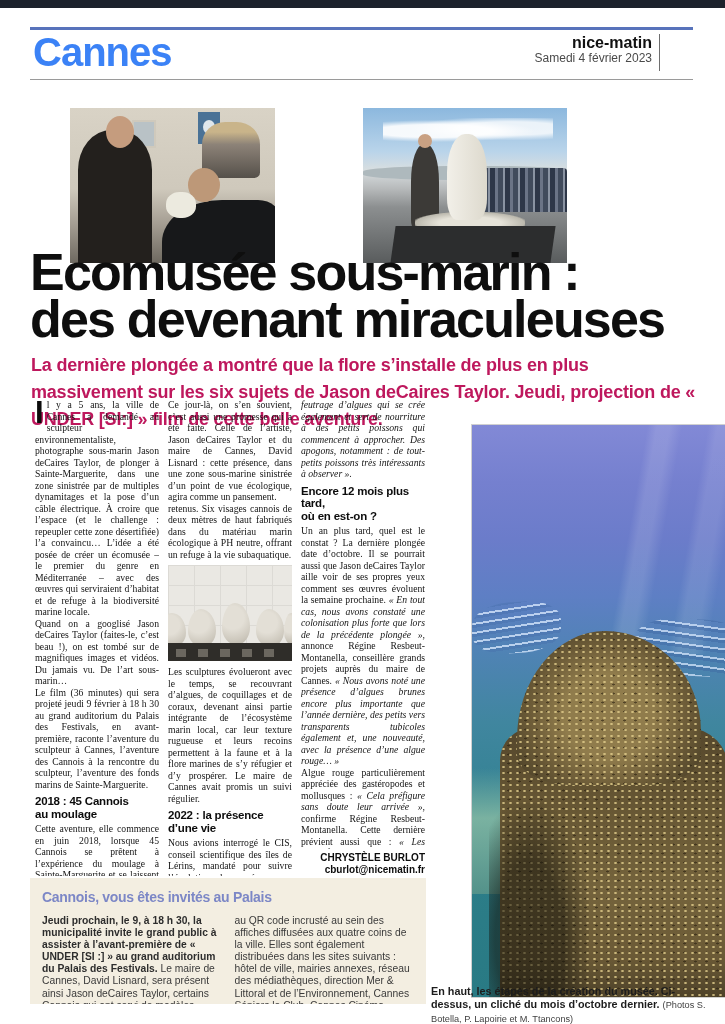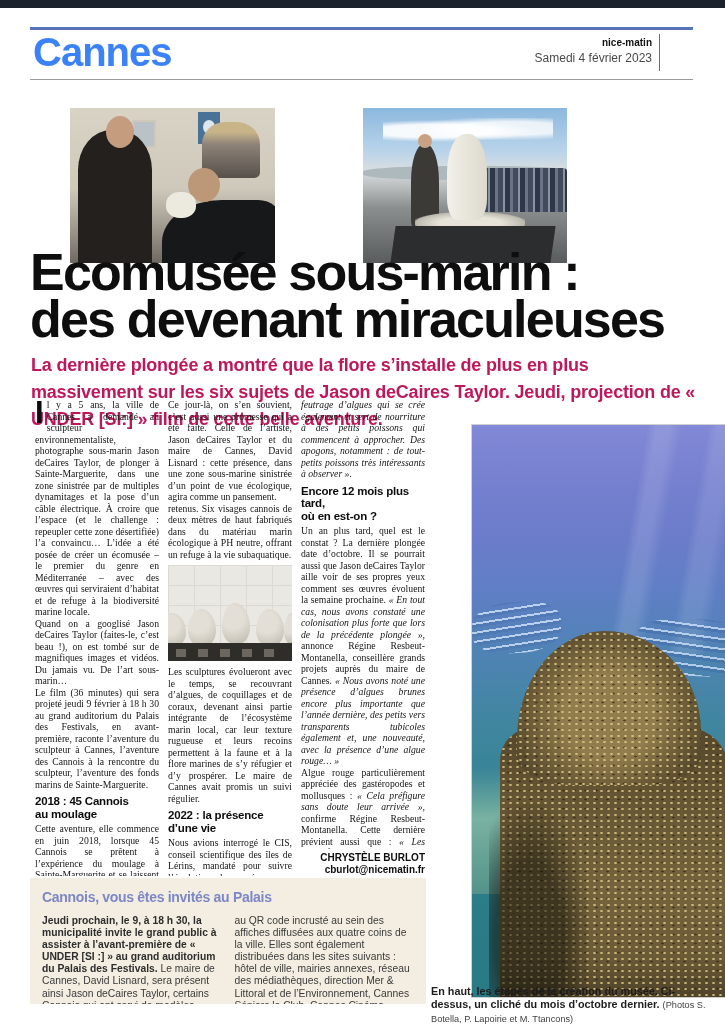--- a/index.html
+++ b/index.html
@@ -3,21 +3,21 @@
 <meta charset="utf-8">
 <style>
   html,body{margin:0;padding:0;background:#e9e9e9;}
   .page{position:relative;width:725px;height:1024px;background:#fff;overflow:hidden;
         font-family:"Liberation Sans",sans-serif;margin:0 auto;}
   .topbar{position:absolute;left:0;top:0;width:725px;height:8px;background:#1c222c;}
   .blue-rule{position:absolute;left:30px;top:27px;width:663px;height:3px;background:#5873bb;}
   .section-title{position:absolute;left:33px;top:30px;margin:0;font-weight:bold;font-size:40px;
         line-height:44px;letter-spacing:-1px;color:#3b82f6;}
   .brand-block{position:absolute;right:73px;top:34px;text-align:right;}
-  .brand{font-weight:bold;font-size:10px;line-height:17px;color:#111;}
+  .brand{font-weight:bold;font-size:16px;line-height:17px;color:#111;}
   .edition-date{font-size:12px;line-height:15px;color:#4a4a4a;}
   .brand-vline{position:absolute;left:659px;top:34px;width:1px;height:37px;background:#6e6e6e;}
   .hair-rule{position:absolute;left:30px;top:79px;width:663px;height:1px;background:#9a9a9a;}
 
   
   .photo-row{position:absolute;left:30px;top:92px;width:665px;height:155px;display:flex;gap:8px;}
   .ph{position:relative;overflow:hidden;height:155px;}
   .ph div{position:absolute;}
   .ph1{width:213px;background:linear-gradient(180deg,#d9d3c6 0%,#cfc9bc 52%,#a29b90 76%,#6e6960 100%);}
   .f1-window{left:62px;top:12px;width:20px;height:24px;background:#b9c2c6;border:2px solid #cfc9bc;}

